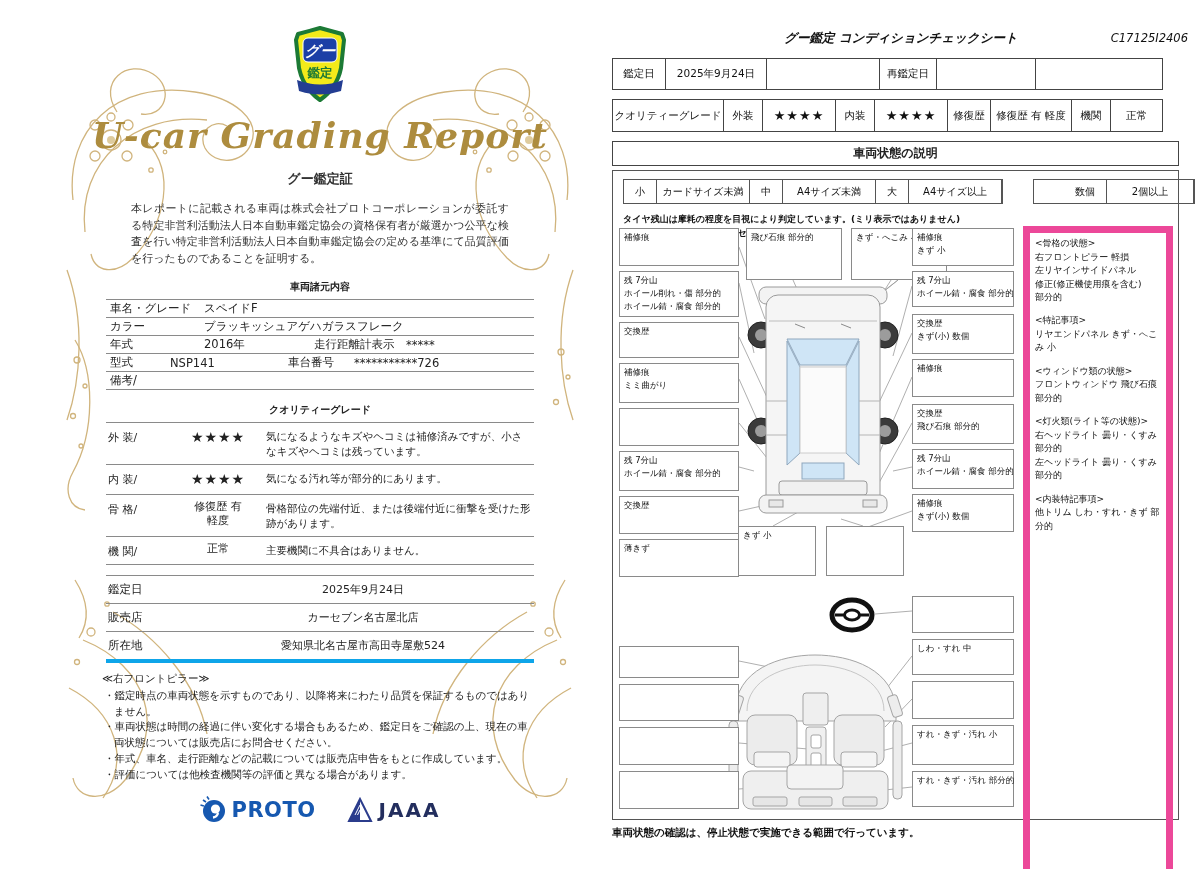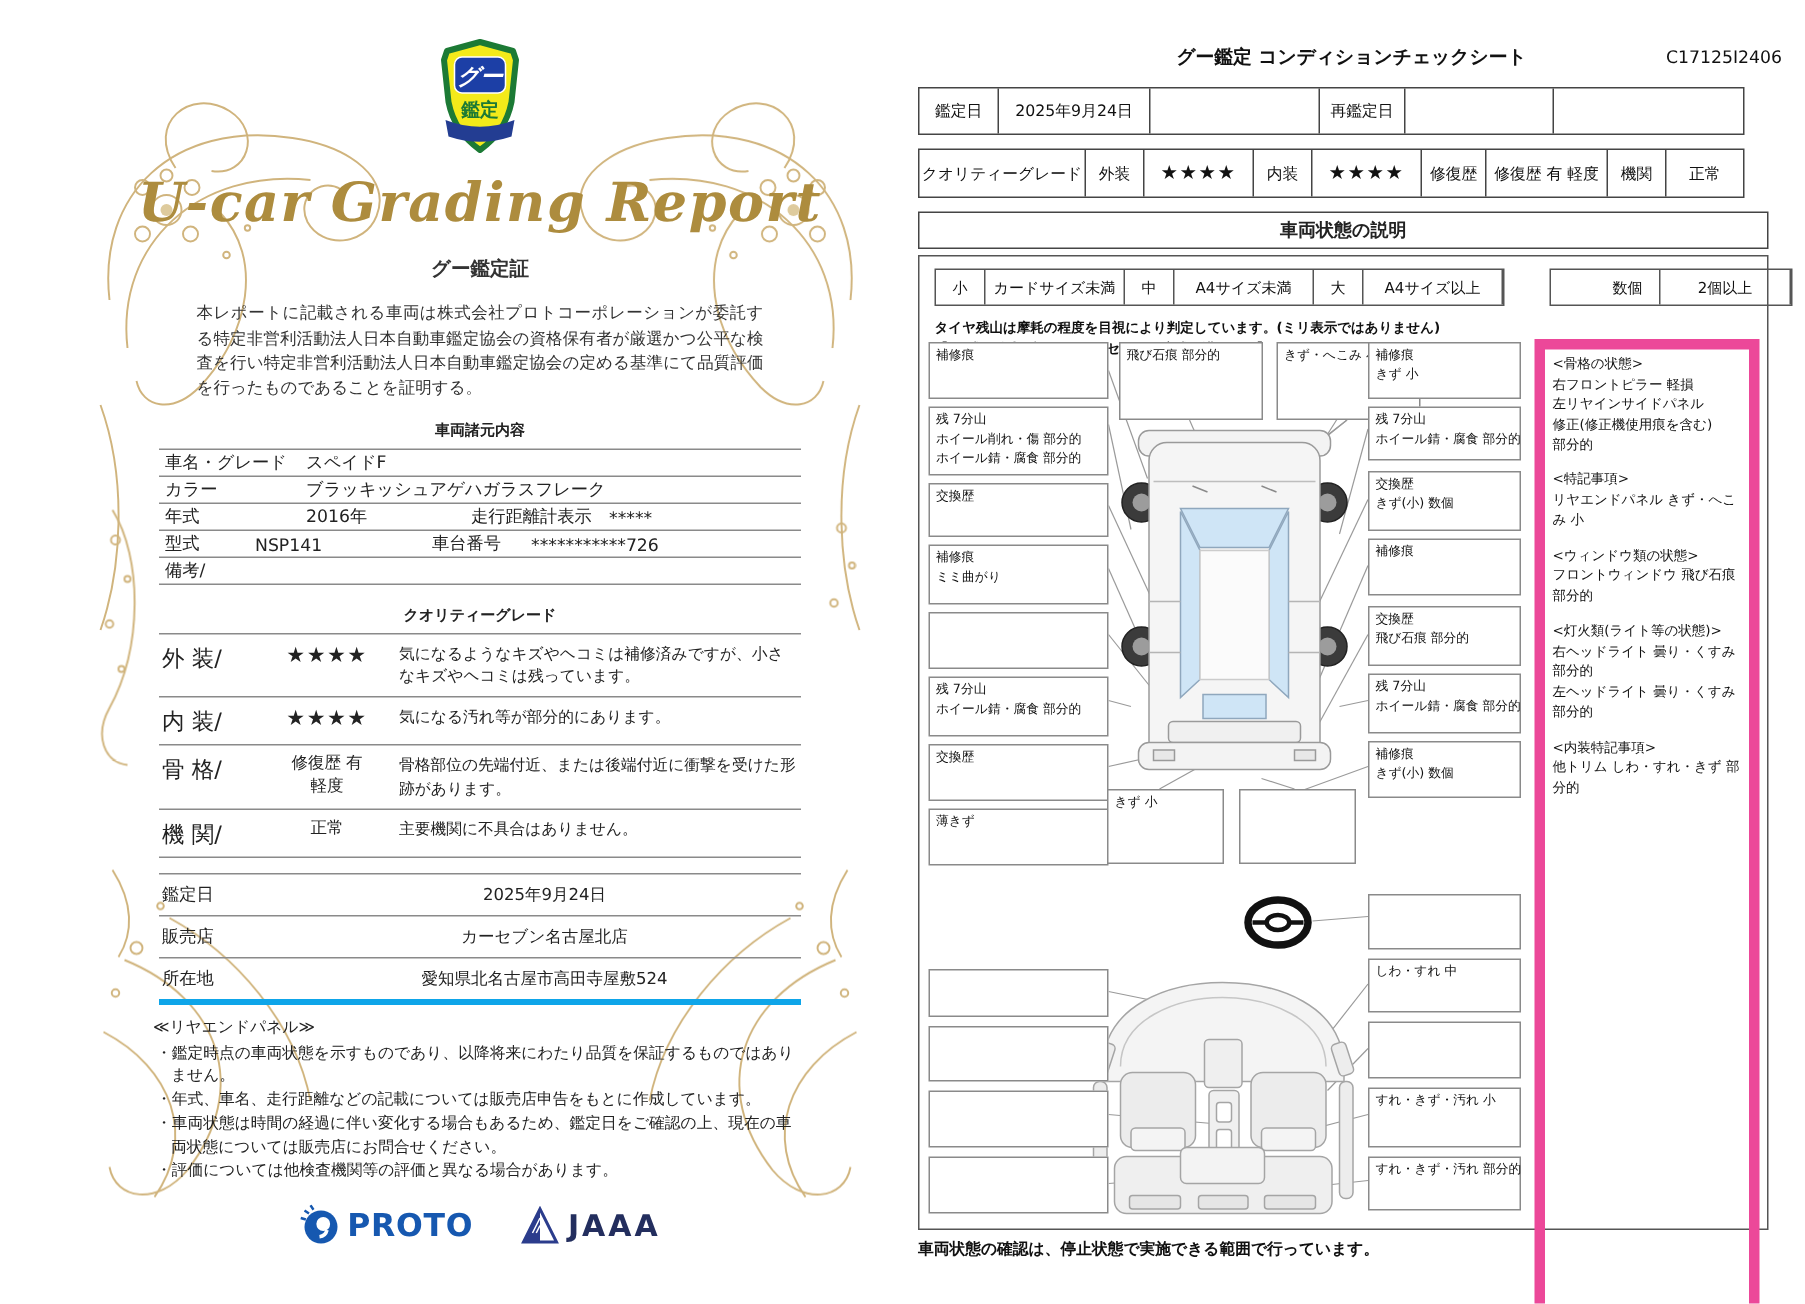--- a/index.html
+++ b/index.html
@@ -22,39 +22,39 @@
   .intro{width:378px;margin:13px auto 0;font-size:11px;line-height:1.5;color:#333;text-align:justify;}
   .sec-title{text-align:center;font-weight:bold;font-size:10px;color:#222;margin:13px 0 5px;}
   .ltable{width:428px;margin:0 auto;font-size:11.5px;}
   .lrow{display:flex;align-items:center;border-top:1px solid #8a8a8a;padding:0 4px;min-height:17px;}
   .lrow.last{border-bottom:1px solid #8a8a8a;}
   .lbl{width:94px;flex:none;}
   .lbl2{width:92px;flex:none;}
   .lval{flex:1;}
   .grade-row{display:flex;border-top:1px solid #8a8a8a;padding:5px 2px;align-items:flex-start;}
   .grade-row.last{border-bottom:1px solid #8a8a8a;}
-  .g-lbl{width:62px;flex:none;font-size:15px;padding-top:2px;}
+  .g-lbl{width:62px;flex:none;font-size:11px;padding-top:2px;}
   .g-val{width:96px;flex:none;text-align:center;font-size:11px;line-height:1.3;}
   .g-val .bl:first-child{font-size:inherit;}
   .g-val.stars{font-size:14px;letter-spacing:1px;}
   .g-desc{flex:1;font-size:10.5px;line-height:1.45;padding-top:1px;}
   .info-row{display:flex;border-top:1px solid #8a8a8a;padding:6px 2px;align-items:center;}
   .info-row.last{border-bottom:4px solid #0ea5e9;}
   .i-lbl{width:86px;flex:none;font-size:11.5px;}
   .i-val{flex:1;text-align:center;font-size:11px;}
   .about{width:436px;margin:8px auto 0;font-size:10.5px;line-height:1.5;color:#222;}
   .about .bl{padding-left:12px;text-indent:-10px;}
   .about-title{margin-bottom:1px;}
   .logos{display:flex;justify-content:center;align-items:center;gap:30px;margin-top:14px;}
   .logo{display:flex;align-items:center;gap:5px;}
   .proto-text{font-size:21px;font-weight:800;color:#1658b0;letter-spacing:0.5px;}
   .jaaa-text{font-size:20px;font-weight:800;color:#232e5e;letter-spacing:2px;}
   
   .right-page{position:absolute;left:612px;top:30px;width:578px;}
-  .rp-header{position:relative;height:22px;}
+  .rp-header{position:relative;height:22px;font-style:italic;}
   .rp-title{text-align:center;font-weight:bold;font-size:12.5px;color:#111;}
   .rp-code{position:absolute;right:2px;top:1px;font-size:11.5px;color:#111;}
   .btable{display:flex;border:1.5px solid #444;background:#fff;}
   .bcell{border-right:1px solid #444;display:flex;align-items:center;justify-content:center;
          font-size:10.5px;color:#111;text-align:center;}
   .bcell:last-child{border-right:none;}
   .date-table{width:549px;height:30px;margin-top:6px;}
   .grade-table{width:549px;height:31px;margin-top:9px;}
   .starcell{font-size:13px;font-weight:bold;letter-spacing:1px;}
   .section-bar{width:565px;height:23px;line-height:23px;border:1.5px solid #444;text-align:center;
@@ -207,25 +207,25 @@
         <span class="i-lbl">販売店</span>
         <span class="i-val">カーセブン名古屋北店</span>
       </div>
       <div class="info-row last">
         <span class="i-lbl">所在地</span>
         <span class="i-val">愛知県北名古屋市高田寺屋敷524</span>
       </div>
     </div>
 
     <div class="about">
-      <div class="about-title">≪リヤエンドパネル≫</div>
+      <div class="about-title">≪右フロントピラー≫</div>
       <div>
           <div class="bl">・鑑定時点の車両状態を示すものであり、以降将来にわたり品質を保証するものではありません。</div>
+          <div class="bl">・車両状態は時間の経過に伴い変化する場合もあるため、鑑定日をご確認の上、現在の車両状態については販売店にお問合せください。</div>
           <div class="bl">・年式、車名、走行距離などの記載については販売店申告をもとに作成しています。</div>
-          <div class="bl">・車両状態は時間の経過に伴い変化する場合もあるため、鑑定日をご確認の上、現在の車両状態については販売店にお問合せください。</div>
           <div class="bl">・評価については他検査機関等の評価と異なる場合があります。</div>
         </div>
     </div>
 
     <div class="logos">
       <div class="logo">
         <svg width="27" height="27" viewBox="0 0 27 27">
           <path d="M3,4 l3,2 M7,0.5 l2,3 M0.5,9 l3.4,1" stroke="#1658b0" stroke-width="1.6" fill="none"></path>
           <circle cx="14" cy="15" r="11" fill="#1658b0"></circle>
           <circle cx="15.5" cy="13" r="4.6" fill="#ffffff"></circle>

